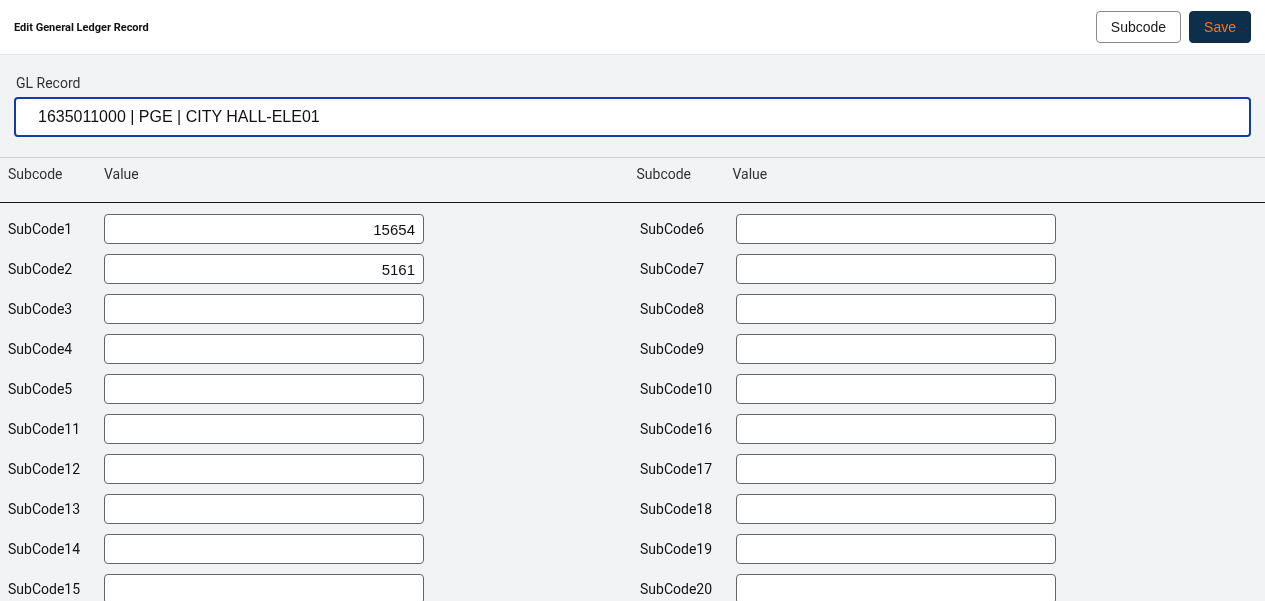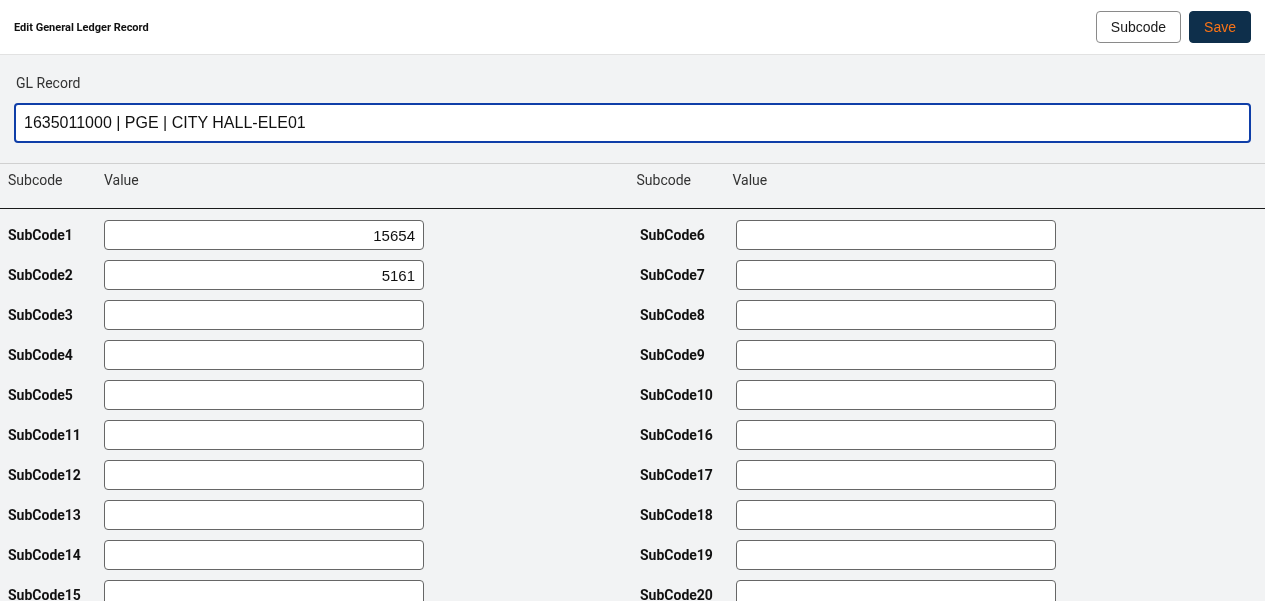--- a/index.html
+++ b/index.html
@@ -50,27 +50,27 @@
   .content {
     background: #f2f3f4;
     padding: 0 0 12px 0;
   }
   .gl-section {
     padding: 16px 14px 20px 14px;
   }
   .gl-label {
     font-size: 14px;
     color: #333;
-    margin: 4px 0 12px 2px;
+    margin: 4px 0 6px 2px;
   }
   .gl-input {
     width: 100%;
     height: 40px;
     font-size: 16px;
-    padding: 0 8px;
+    padding: 0 22px;
     border: 2px solid #0f3ea8;
     border-radius: 4px;
     background: #fff;
     color: #111;
     outline: none;
   }
   .table-wrap {
     border-top: 1px solid #d0d0d0;
   }
   .table-header {
@@ -91,21 +91,20 @@
   .rows { padding: 6px 0 0 8px; }
   .row-pair {
     display: flex;
     align-items: center;
     height: 40px;
   }
   .cell-sub {
     width: 96px;
     font-size: 14px;
     color: #111;
-    font-weight: bold;
   }
   .cell-val {
     width: 320px;
   }
   .cell-gap {
     width: 216px;
   }
   .val-input {
     width: 100%;
     height: 30px;

